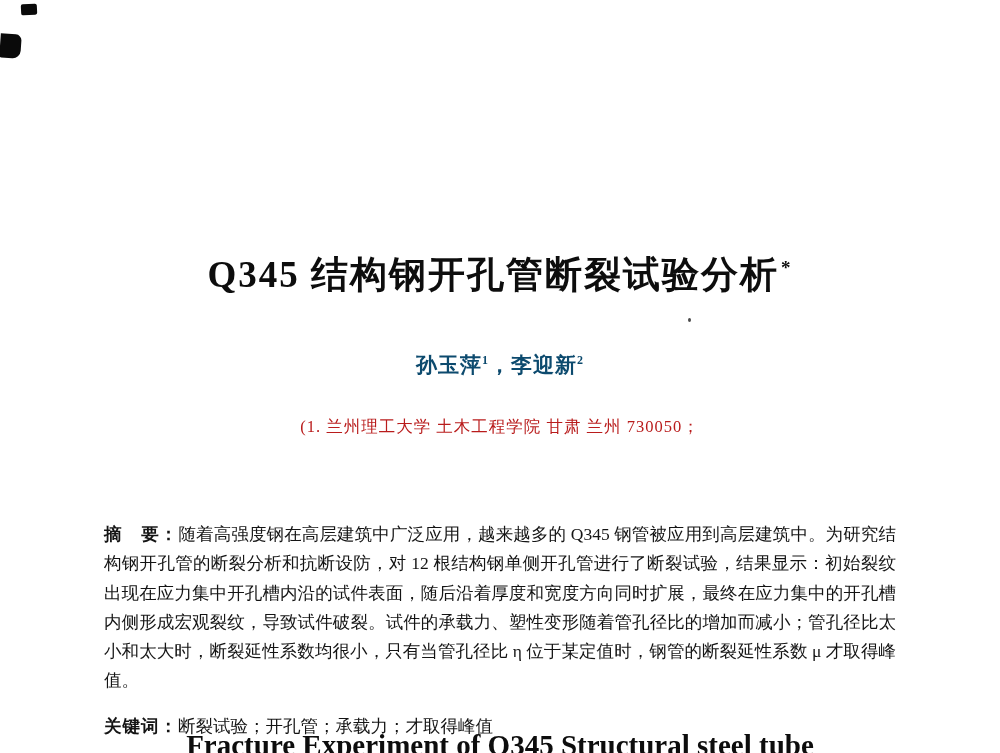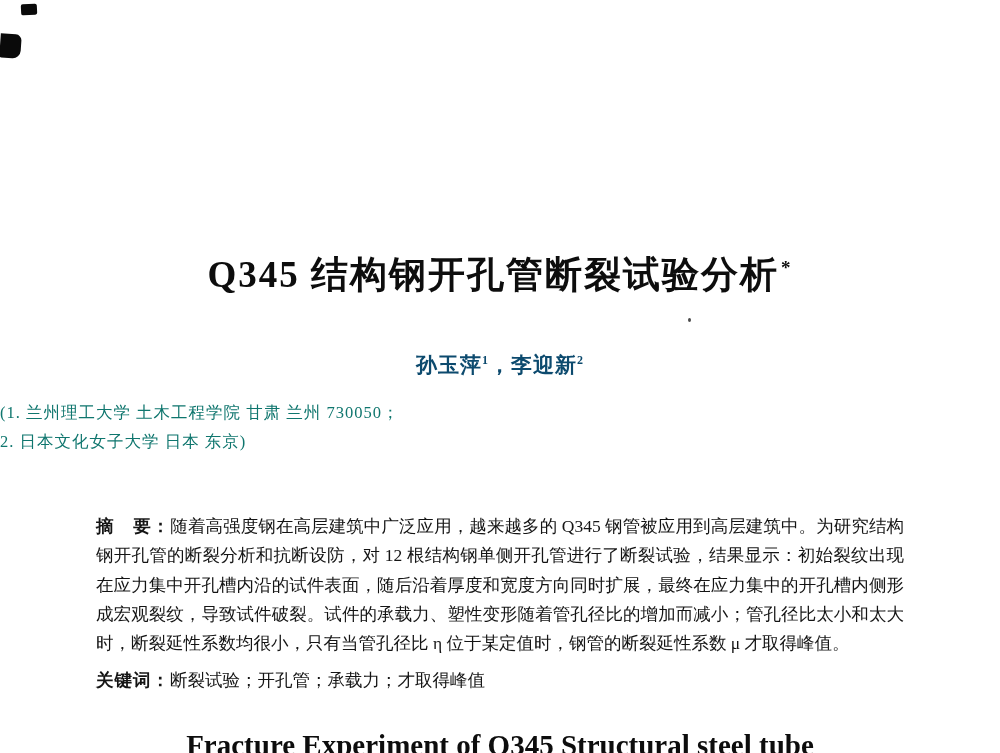--- a/index.html
+++ b/index.html
@@ -68,40 +68,40 @@
     font-weight: 700;
     letter-spacing: 1px;
     color: #0c4a6e;
   }
   .authors sup {
     font-size: 12px;
     font-weight: 700;
   }
   .affils {
     position: absolute;
-    top: 398px;
+    top: 412px;
     left: 0;
     width: 100%;
-    text-align: left;
+    text-align: center;
     font-size: 16.5px;
     line-height: 29px;
     letter-spacing: 1px;
-    color: #0f766e;
+    color: #b91c1c;
   }
   .body-block {
     position: absolute;
     top: 504px;
     left: 88px;
     width: 824px;
     font-size: 17.5px;
     line-height: 29.3px;
     color: #141414;
   }
   .body-block p {
-    margin: 8px;
+    margin: 16px;
   }
   .abstract {
     text-align: justify;
     text-justify: inter-ideograph;
   }
   .body-block b {
     font-weight: 700;
     letter-spacing: 1px;
   }
   .en-title {
@@ -125,21 +125,20 @@
   <div class="mark-b"></div>
 
   <h1 class="title"><span>Q345 结构钢开孔管断裂试验分析</span><sup>*</sup></h1>
 
   <div class="dot-artifact"></div>
 
   <div class="authors"><span>孙玉萍</span><sup>1</sup><span>，</span><span>李迎新</span><sup>2</sup></div>
 
   <div class="affils">
     <div>(1. 兰州理工大学 土木工程学院 甘肃 兰州 730050；</div>
-    <div>2. 日本文化女子大学 日本 东京)</div>
   </div>
 
   <div class="body-block">
     <p class="abstract"><b>摘　要：</b><span>随着高强度钢在高层建筑中广泛应用，越来越多的 Q345 钢管被应用到高层建筑中。为研究结构钢开孔管的断裂分析和抗断设防，对 12 根结构钢单侧开孔管进行了断裂试验，结果显示：初始裂纹出现在应力集中开孔槽内沿的试件表面，随后沿着厚度和宽度方向同时扩展，最终在应力集中的开孔槽内侧形成宏观裂纹，导致试件破裂。试件的承载力、塑性变形随着管孔径比的增加而减小；管孔径比太小和太大时，断裂延性系数均很小，只有当管孔径比 η 位于某定值时，钢管的断裂延性系数 μ 才取得峰值。</span></p>
     <p class="keywords"><b>关键词：</b><span>断裂试验；开孔管；承载力；才取得峰值</span></p>
   </div>
 
   <div class="en-title">Fracture Experiment of Q345 Structural steel tube</div>
 
 </div>

